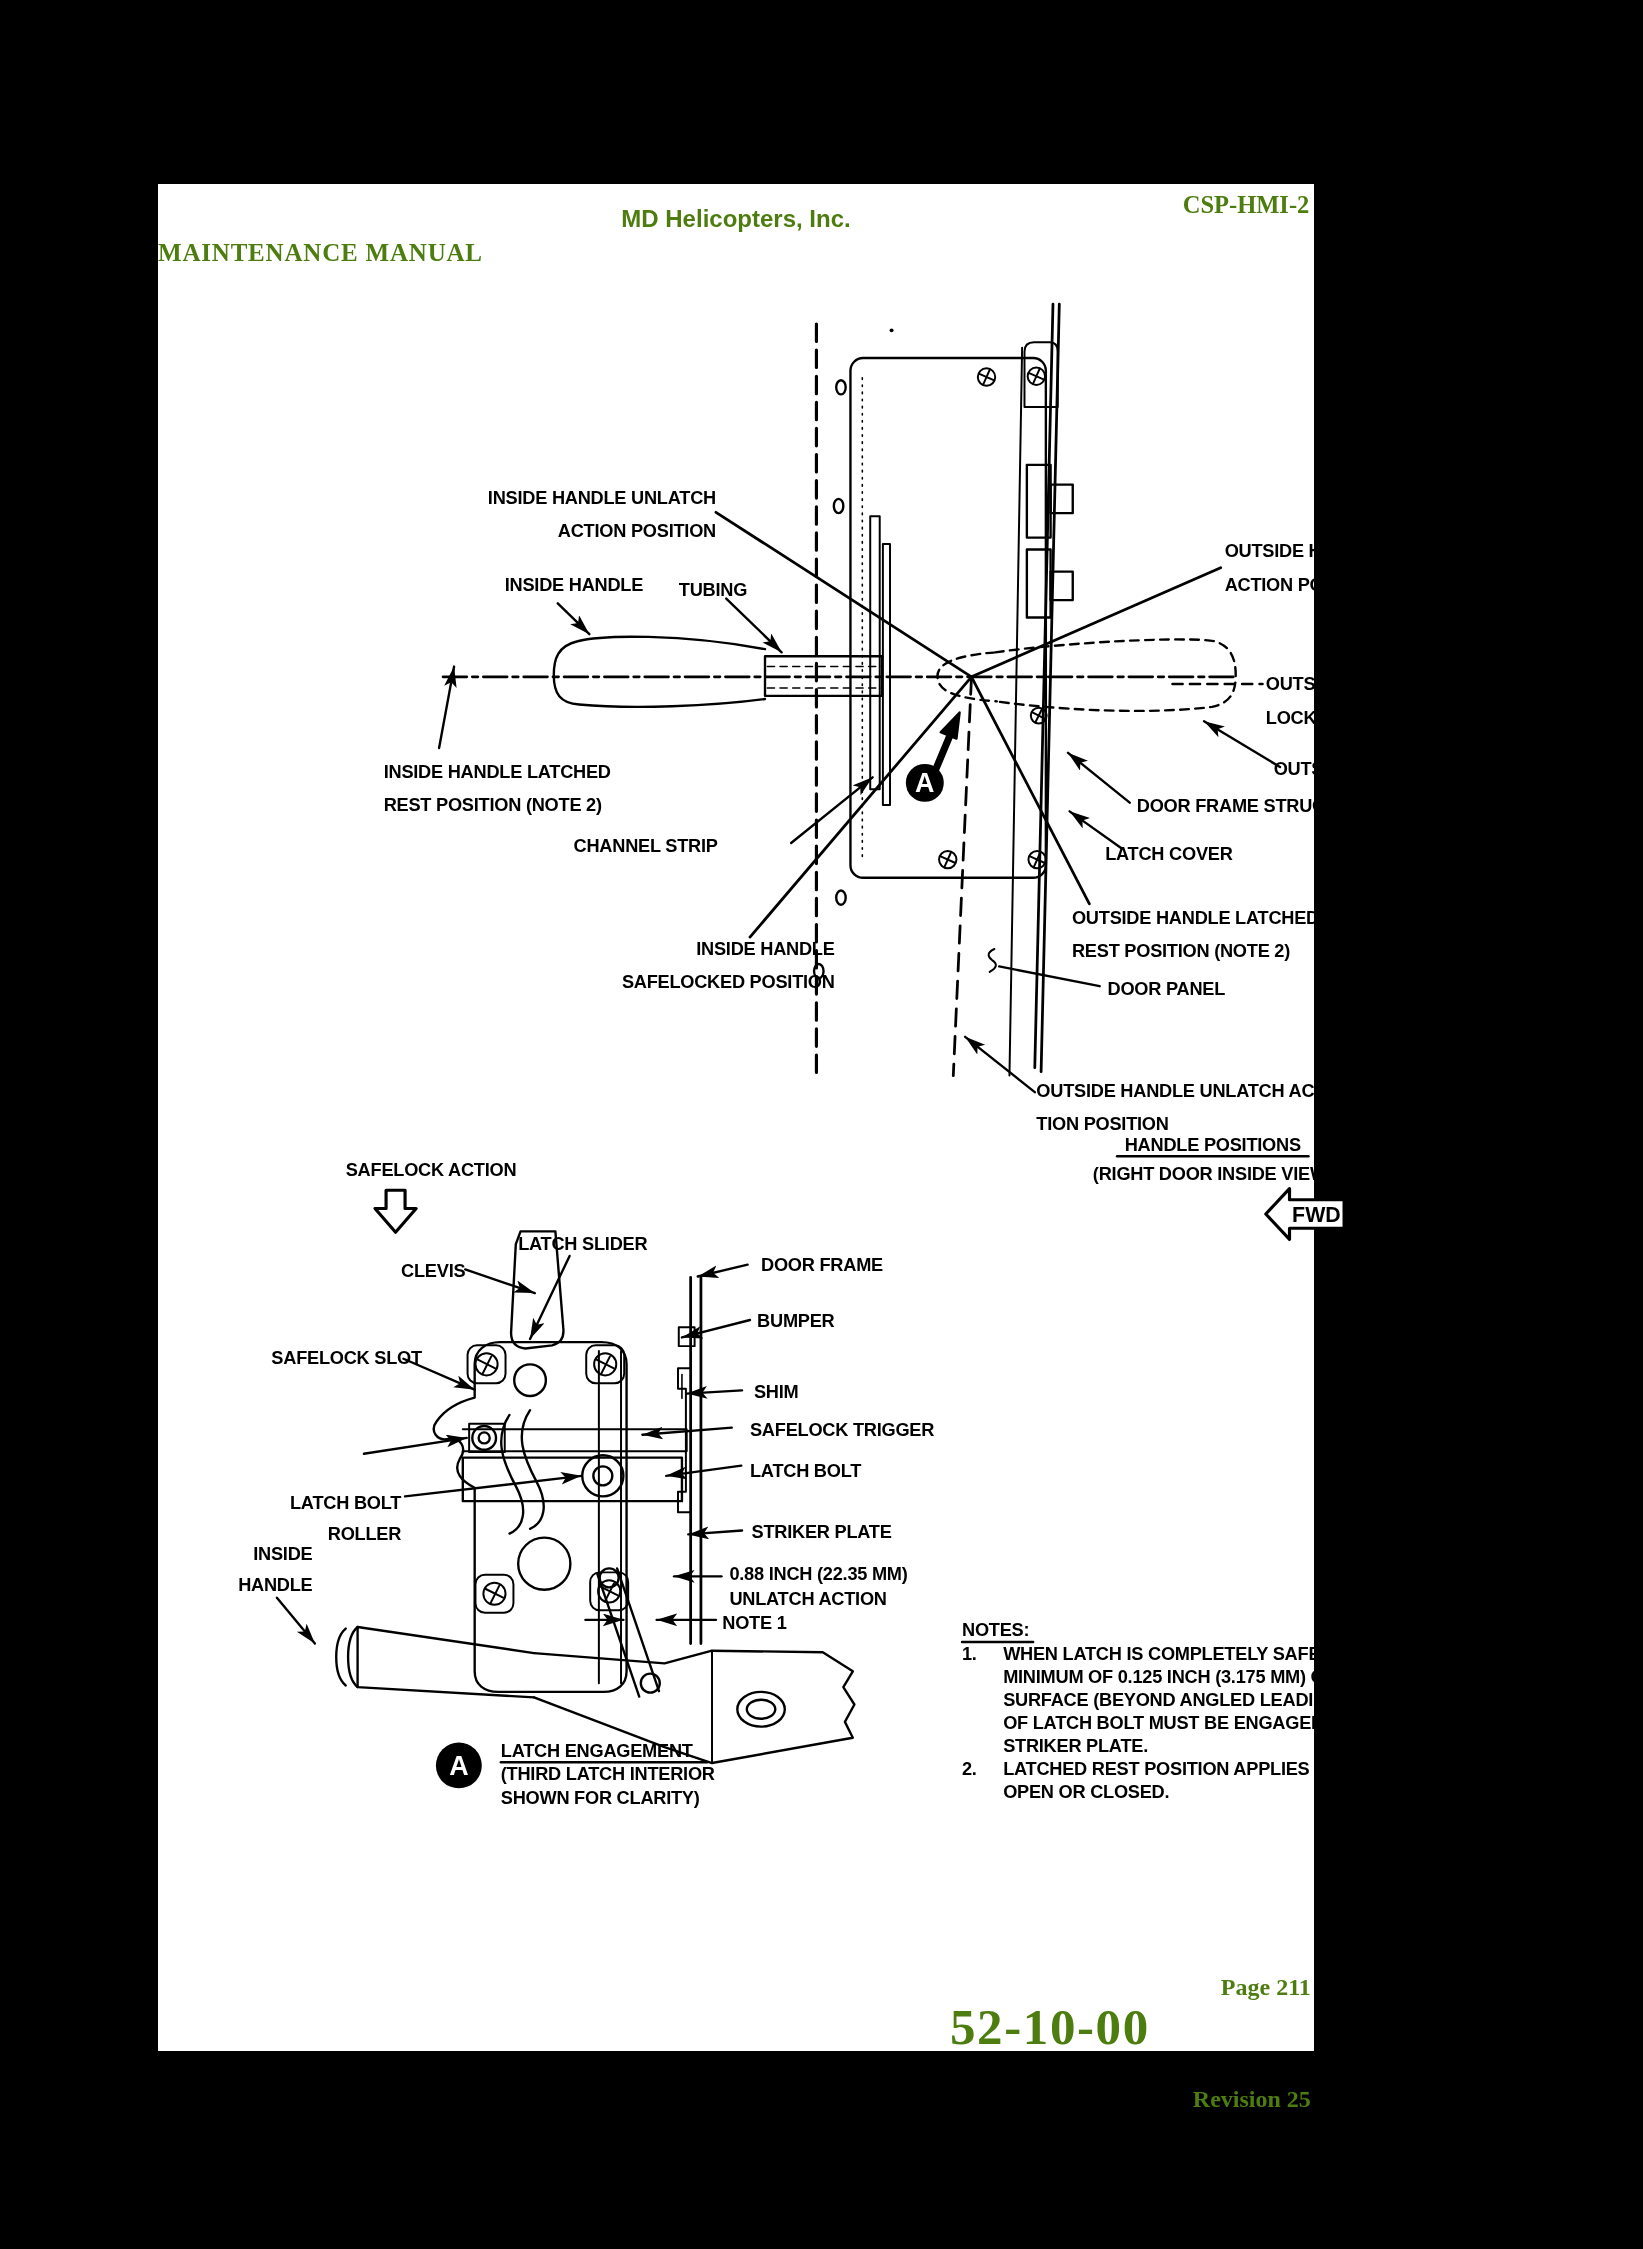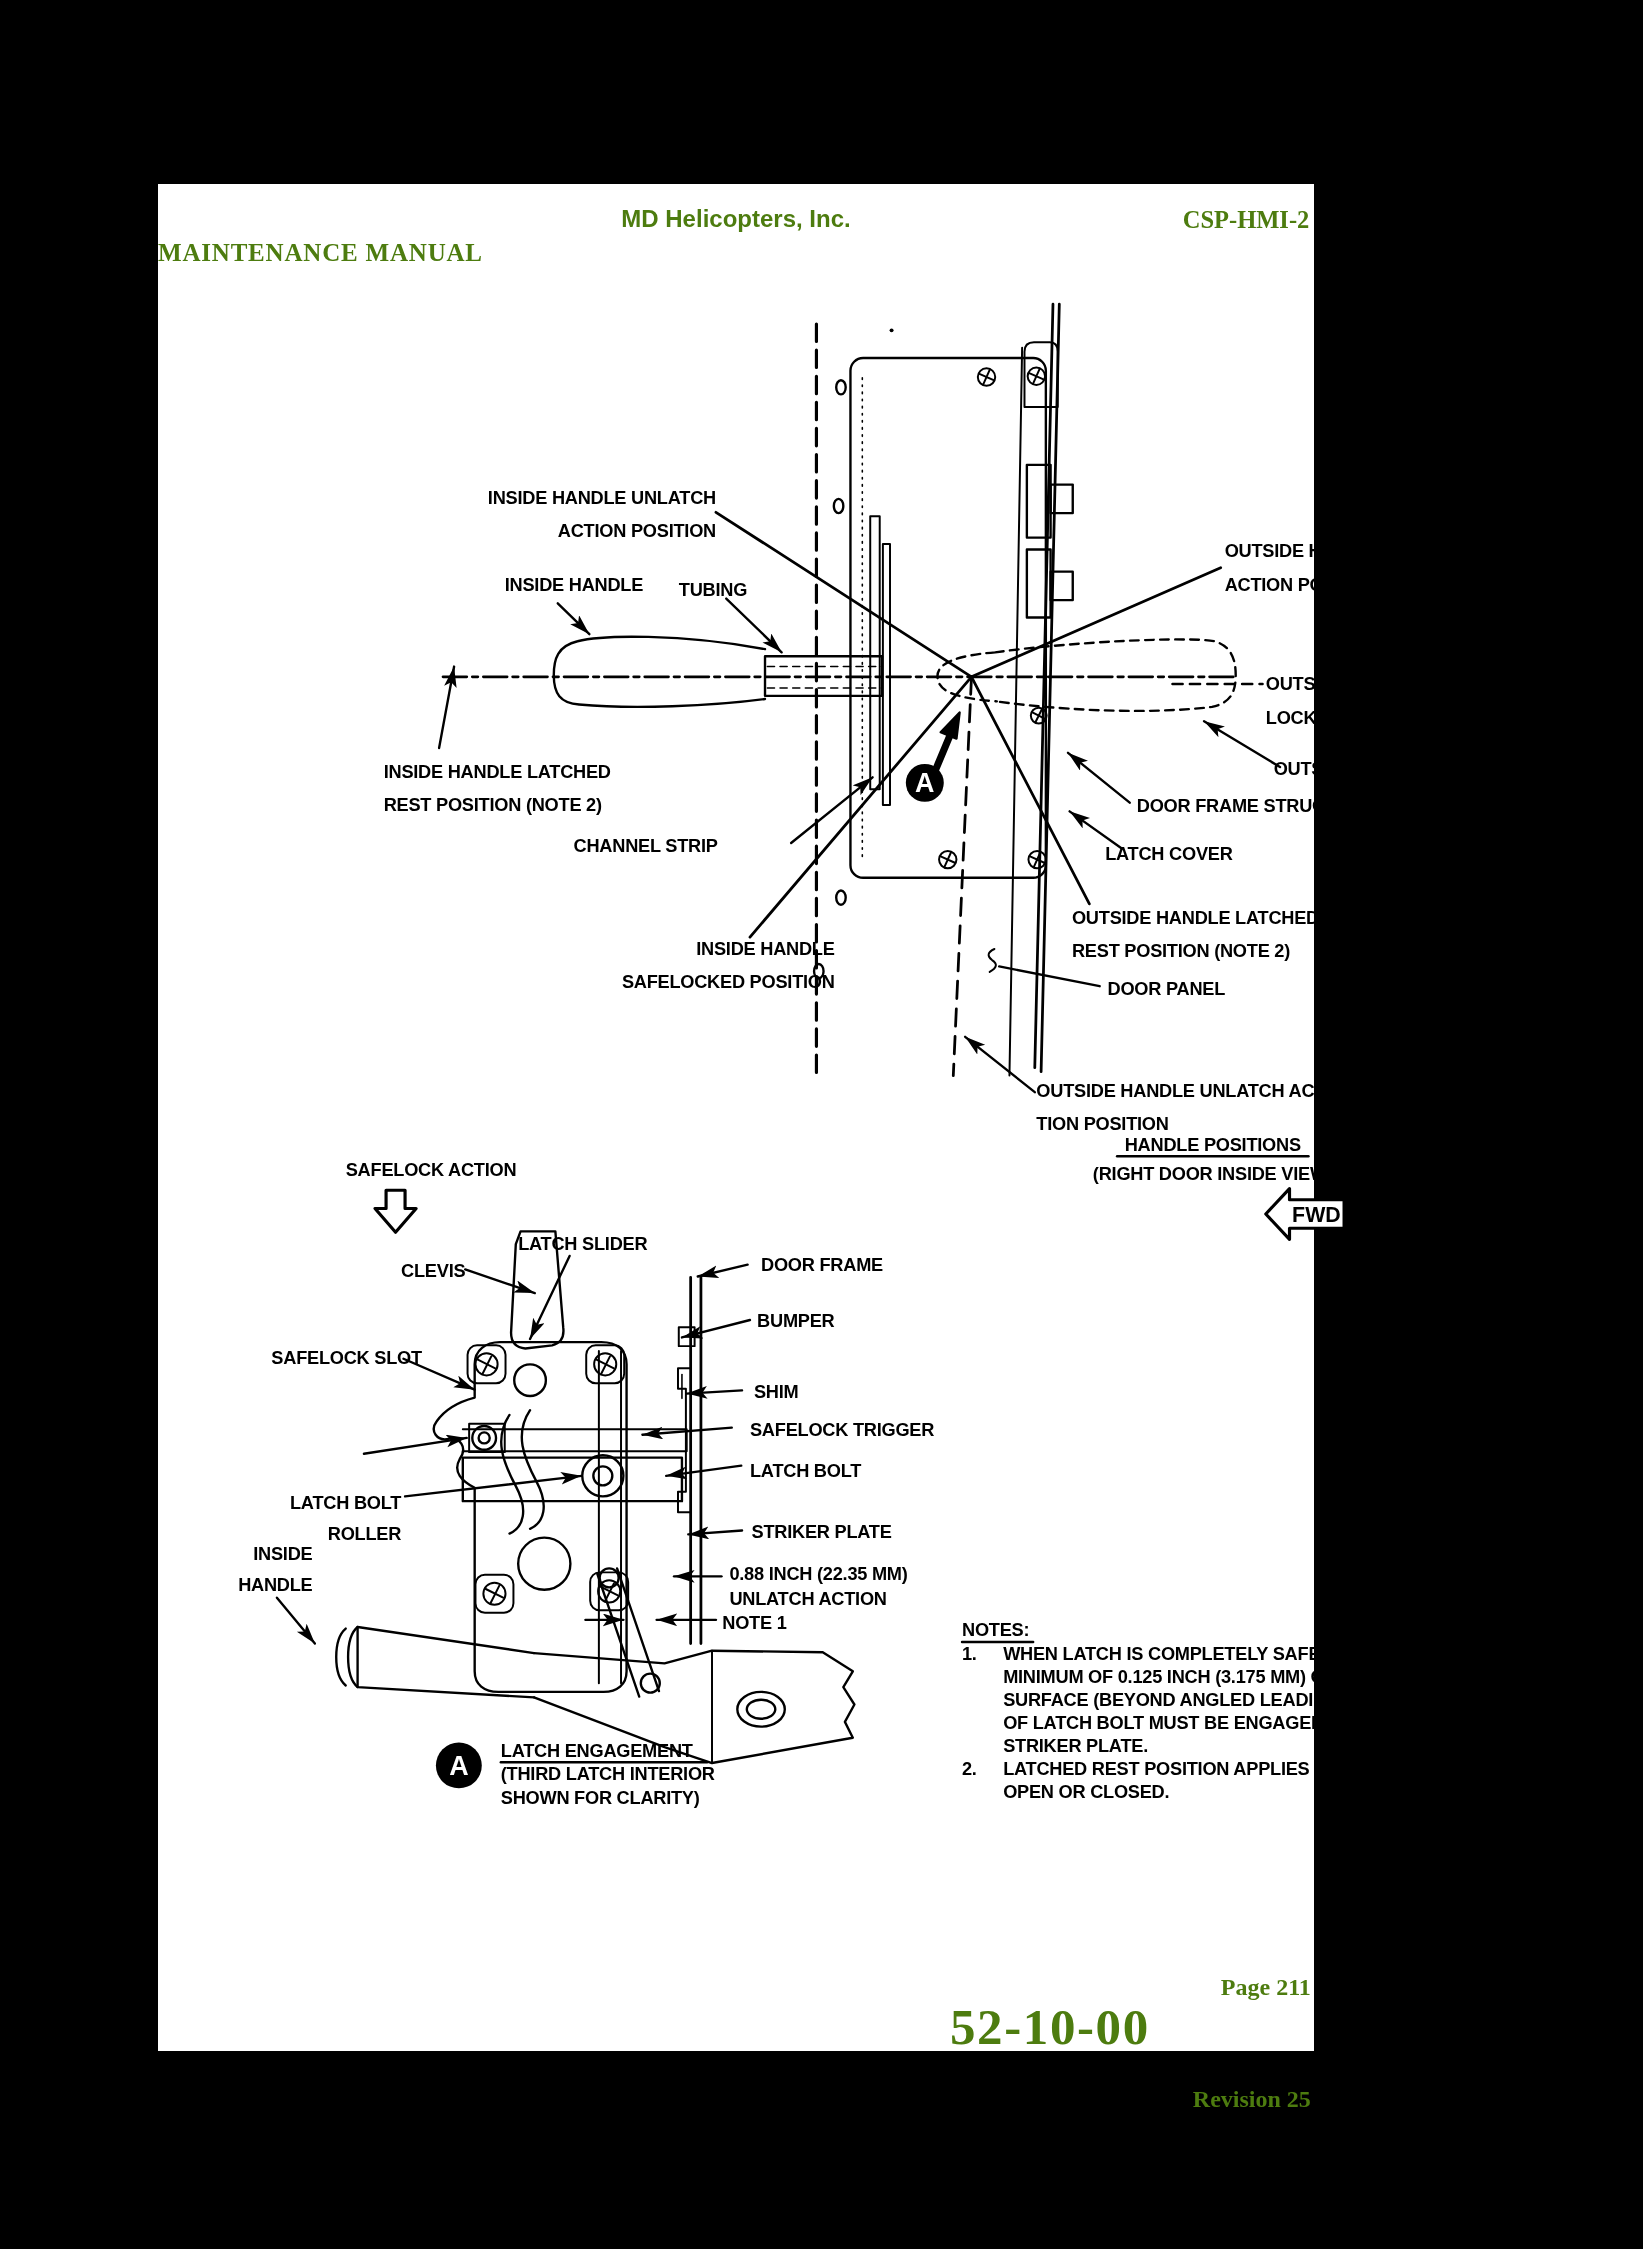--- a/index.html
+++ b/index.html
@@ -3,21 +3,21 @@
 <meta charset="utf-8">
 <style>
   html,body{margin:0;padding:0;background:#000;}
   .stage{position:relative;width:1644px;height:2250px;background:#000;overflow:hidden;
          font-family:"Liberation Sans",sans-serif;}
   .page{position:absolute;left:158px;top:184px;width:1156px;height:1867px;background:#fff;color:#4d7c0f;}
   .hdr-company{position:absolute;left:0;width:100%;text-align:center;top:20.6px;
     font:700 24px "Liberation Sans",sans-serif;}
   .hdr-manual{position:absolute;left:0;width:100%;text-align:left;top:55px;
     font:700 25px "Liberation Serif",serif;letter-spacing:0.8px;}
-  .hdr-code{position:absolute;right:4.7px;top:22px;font:700 24.5px "Liberation Serif",serif;}
+  .hdr-code{position:absolute;right:4.7px;top:7px;font:700 24.5px "Liberation Serif",serif;}
   svg.diagram{position:absolute;left:0;top:0;width:1358px;height:1867px;}
   .lbl{font:700 23px "Liberation Sans",sans-serif;letter-spacing:-0.3px;fill:#000;}
   .badge-letter{font:700 34px "Liberation Sans",sans-serif;fill:#fff;}
   .fwd-text{font:700 27px "Liberation Sans",sans-serif;fill:#000;}
   .cap{position:absolute;left:82px;width:100%;text-align:center;top:1707px;
     font:700 24.5px "Liberation Sans",sans-serif;letter-spacing:-0.2px;}
   .chap{position:absolute;left:752px;bottom:-4.7px;font:700 51px "Liberation Serif",serif;letter-spacing:1.6px;margin-left:40px;}
   .pg{position:absolute;right:3.2px;top:1790px;font:700 24px "Liberation Serif",serif;}
   .rev{position:absolute;right:3.2px;top:1894px;font:700 24px "Liberation Serif",serif;margin-top:8px;}
 </style>

